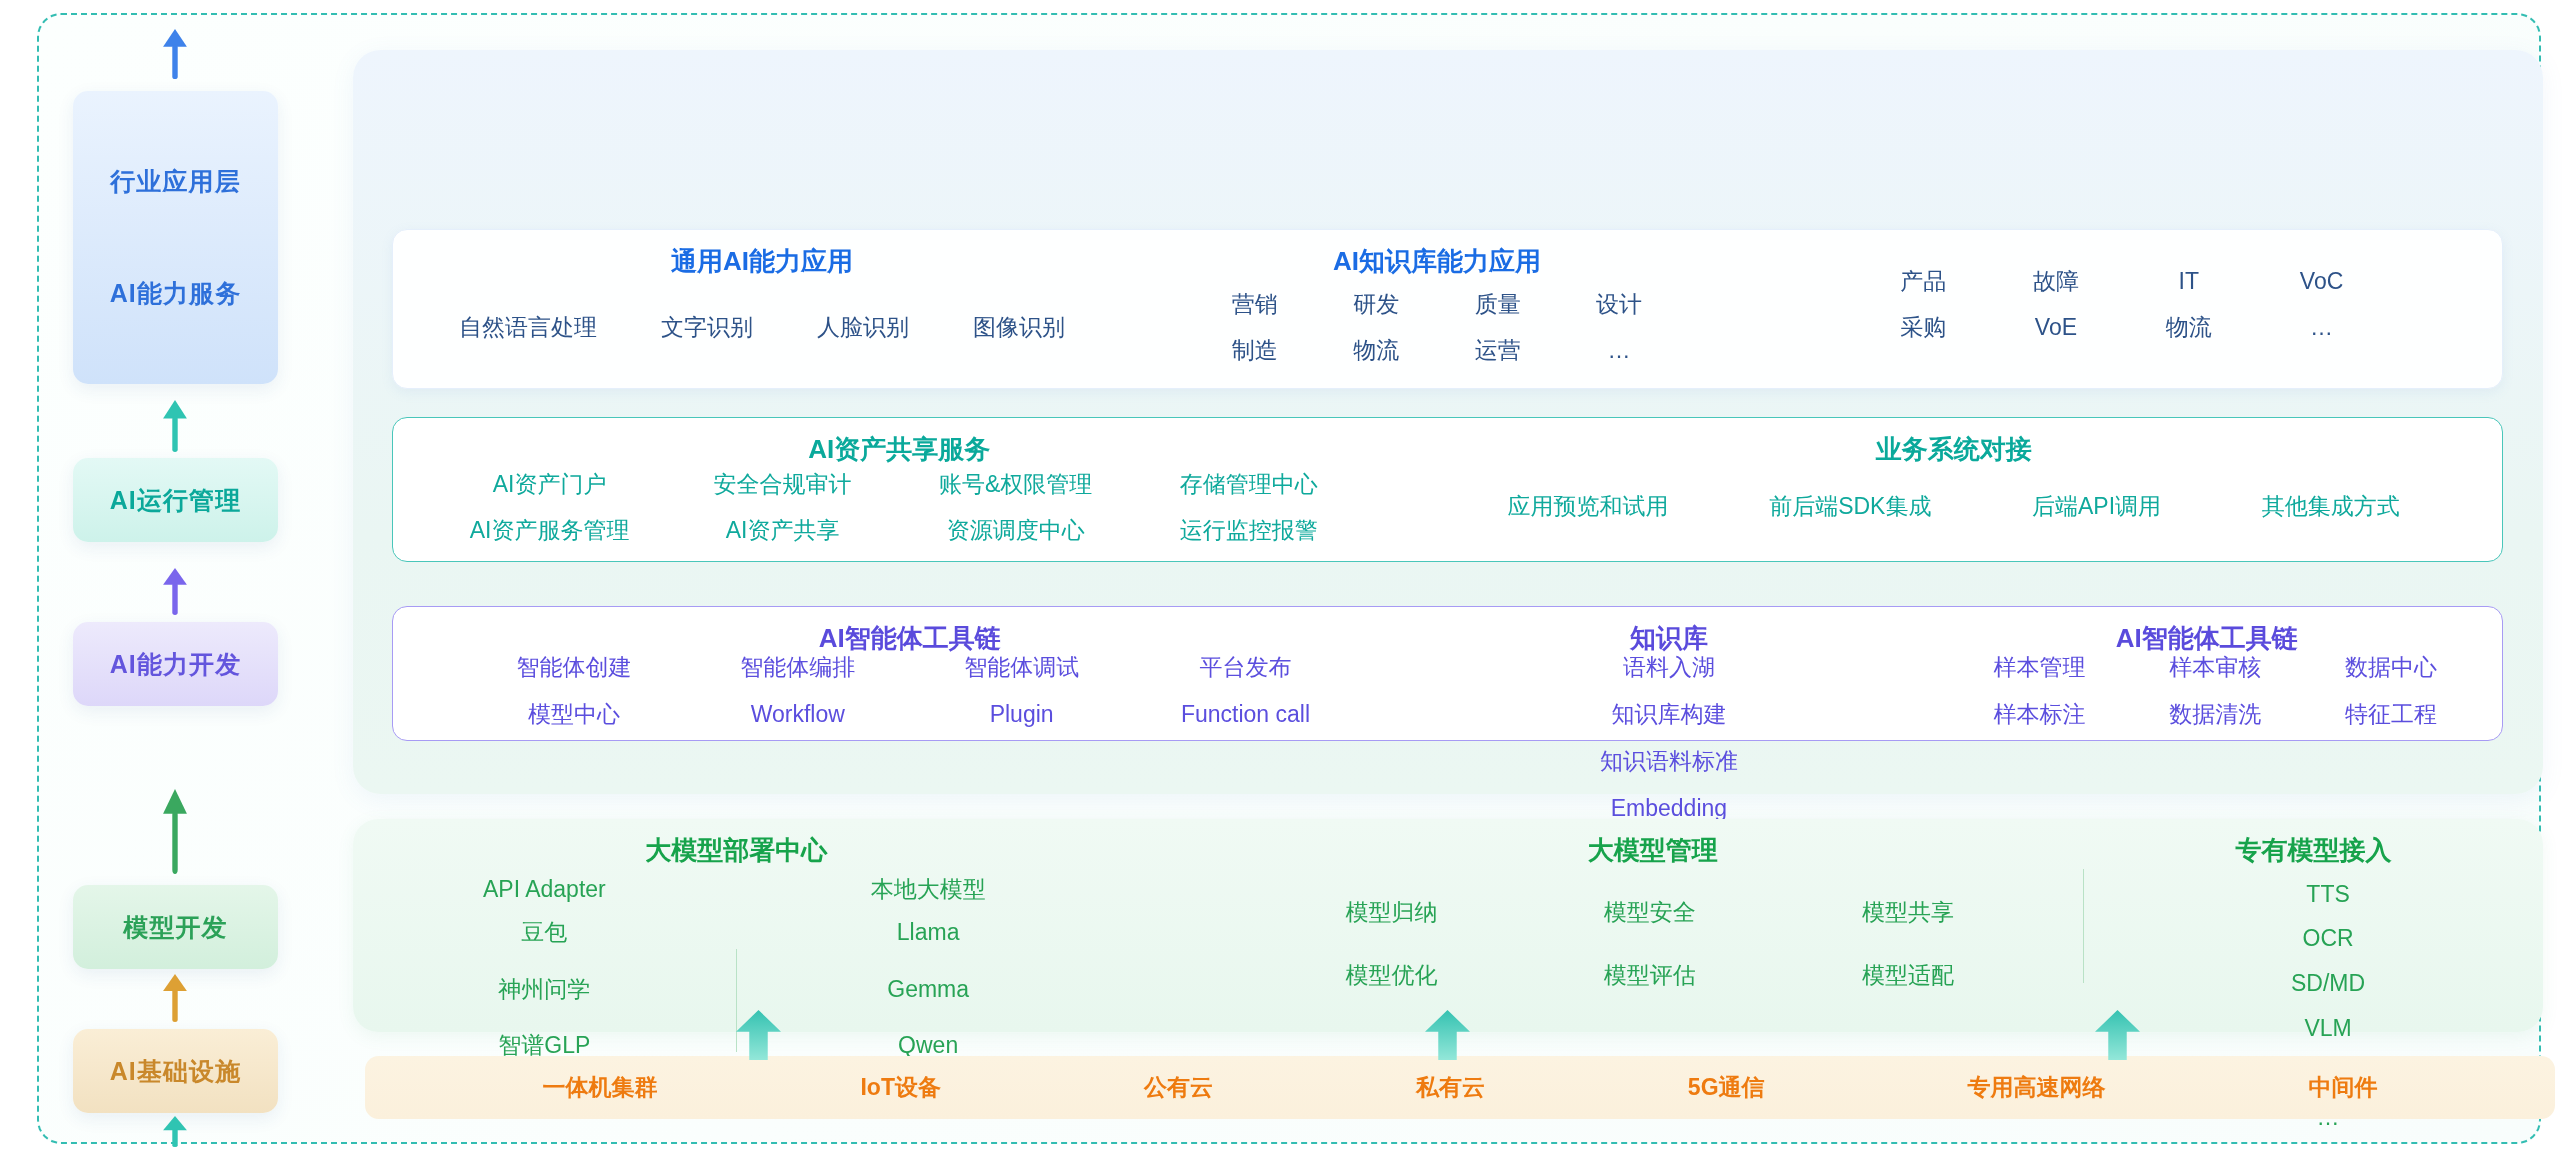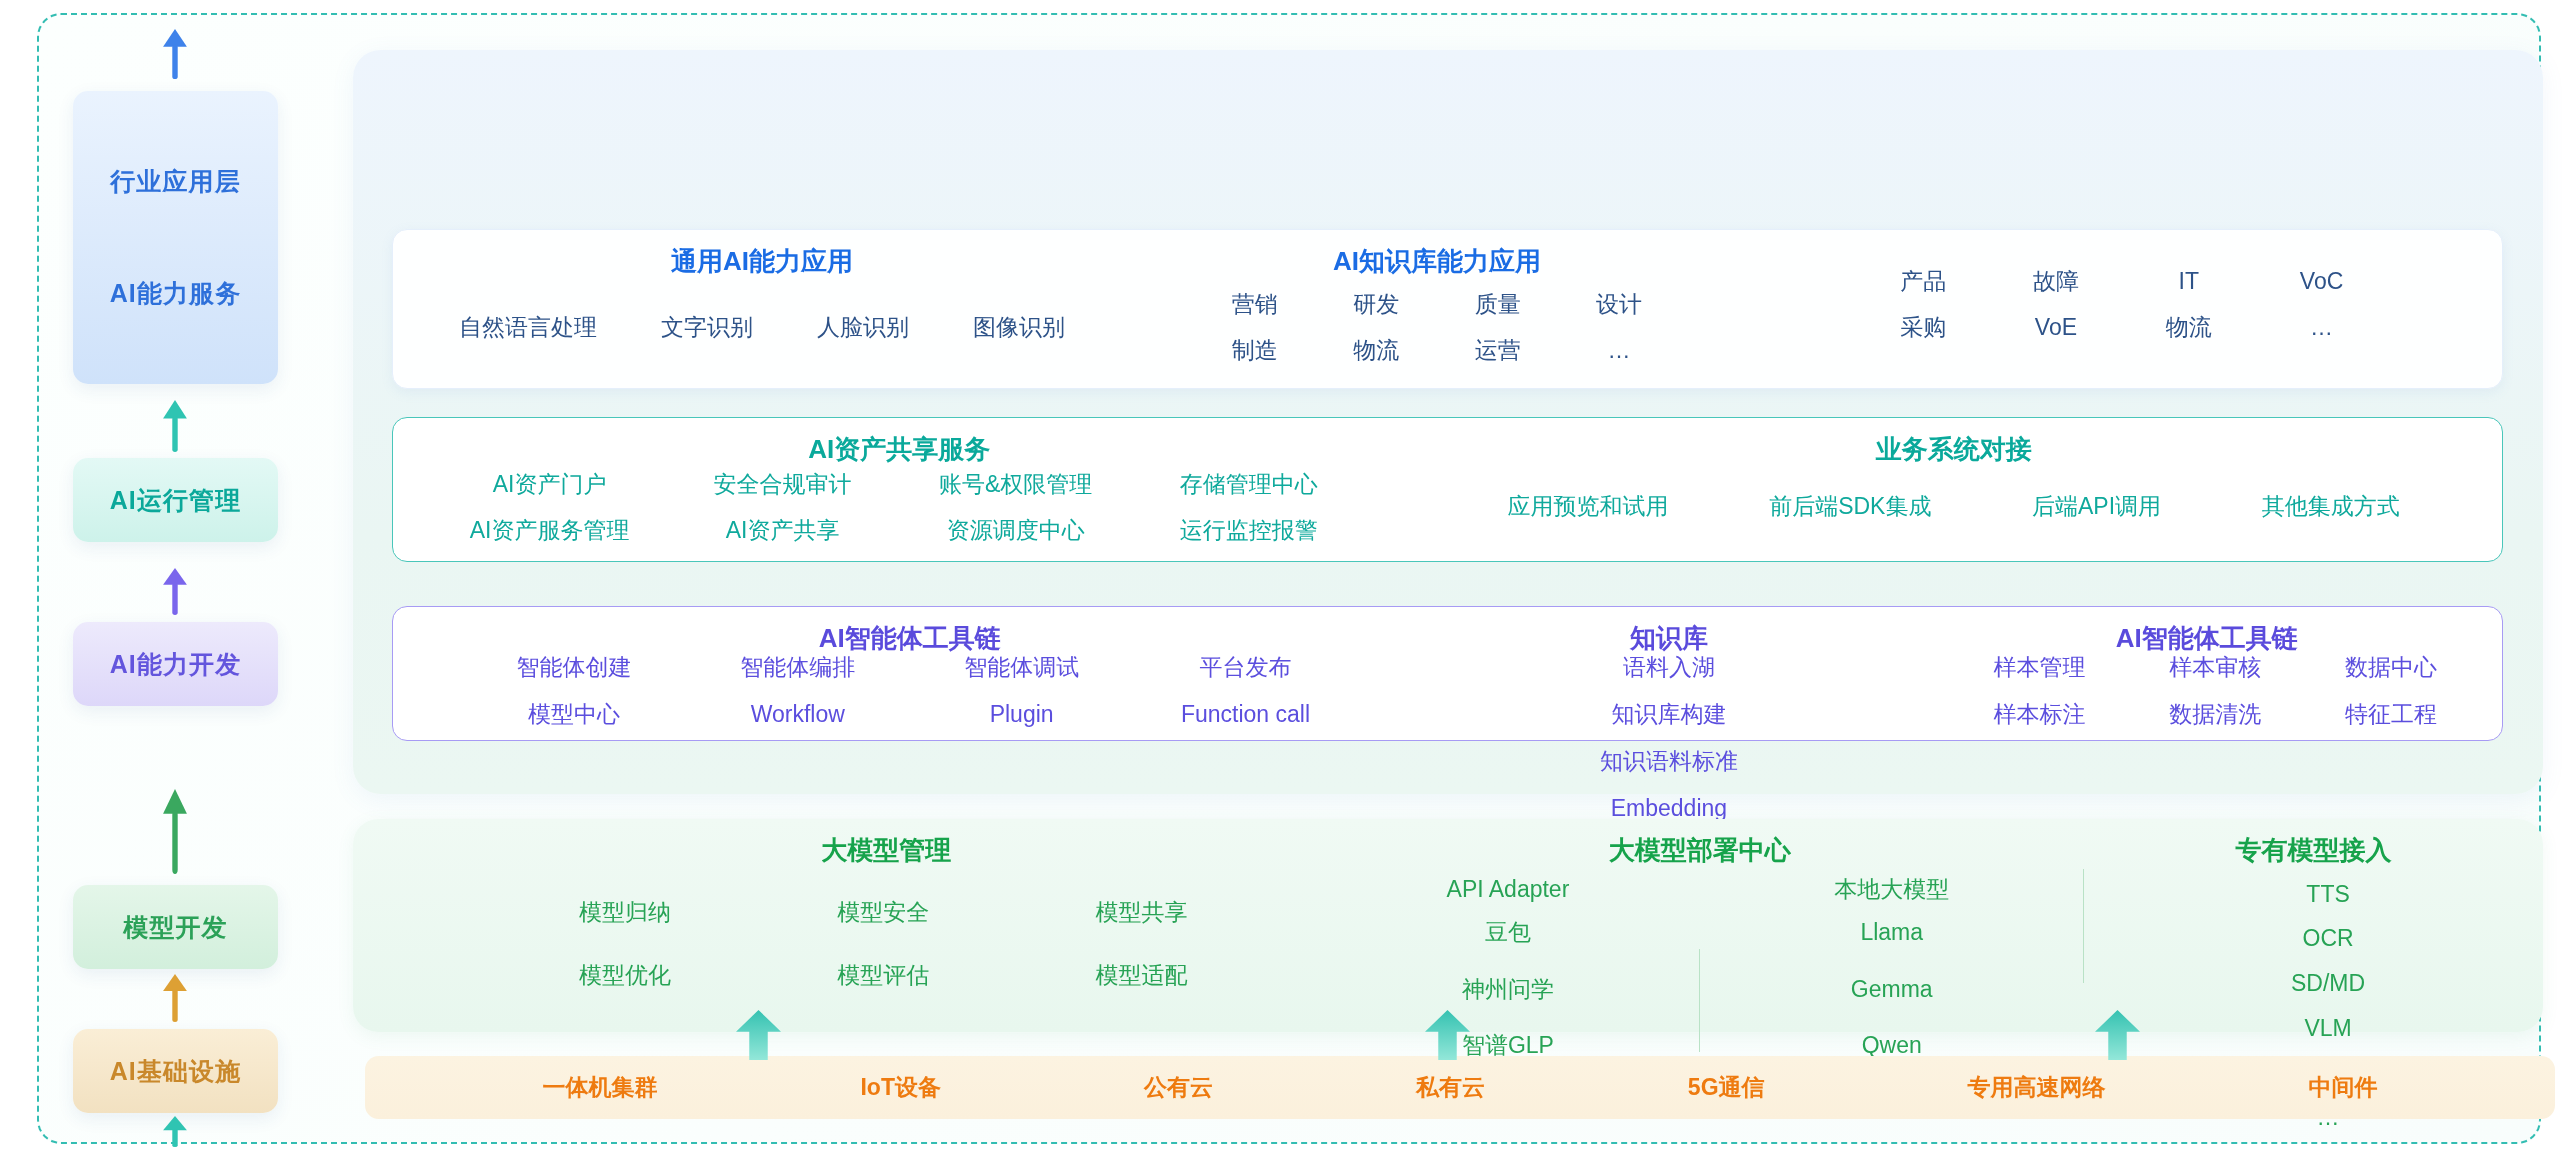--- a/index.html
+++ b/index.html
@@ -240,31 +240,20 @@
           <span class="item t-purple">数据中心</span>
           <span class="item t-purple">样本标注</span>
           <span class="item t-purple">数据清洗</span>
           <span class="item t-purple">特征工程</span>
         </div>
       </div>
     </div>
   </div>
 
   <div id="model">
-    <div class="col model-sec" style="flex:0 0 44%">
-      <div class="sec-hdr h-green" style="margin-left:103px;">大模型管理</div>
-      <div class="grid g3" id="manage-grid">
-        <span class="item t-green">模型归纳</span>
-        <span class="item t-green">模型安全</span>
-        <span class="item t-green">模型共享</span>
-        <span class="item t-green">模型优化</span>
-        <span class="item t-green">模型评估</span>
-        <span class="item t-green">模型适配</span>
-      </div>
-    </div>
     <div class="col model-sec" style="flex:0 0 35%">
       <div class="sec-hdr h-green">大模型部署中心</div>
       <div class="deploy-body">
         <div class="deploy-sub">
           <div class="sub-label">API Adapter</div>
           <div class="grid g2">
             <span class="item t-green">豆包</span>
             <span class="item t-green">神州问学</span>
             <span class="item t-green">智谱GLP</span>
             <span class="item t-green">文心一言</span>
@@ -275,20 +264,31 @@
           <div class="sub-label">本地大模型</div>
           <div class="grid g2">
             <span class="item t-green">Llama</span>
             <span class="item t-green">Gemma</span>
             <span class="item t-green">Qwen</span>
             <span class="item t-green">DeepSeek</span>
           </div>
         </div>
       </div>
     </div>
+    <div class="col model-sec" style="flex:0 0 44%">
+      <div class="sec-hdr h-green" style="margin-left:103px;">大模型管理</div>
+      <div class="grid g3" id="manage-grid">
+        <span class="item t-green">模型归纳</span>
+        <span class="item t-green">模型安全</span>
+        <span class="item t-green">模型共享</span>
+        <span class="item t-green">模型优化</span>
+        <span class="item t-green">模型评估</span>
+        <span class="item t-green">模型适配</span>
+      </div>
+    </div>
     <div class="vdiv" style="height:114px;"></div>
     <div class="col model-sec" style="flex:1">
       <div class="sec-hdr h-green">专有模型接入</div>
       <div class="grid g2" id="private-grid">
         <span class="item t-green">TTS</span>
         <span class="item t-green">OCR</span>
         <span class="item t-green">SD/MD</span>
         <span class="item t-green">VLM</span>
         <span class="item t-green">…</span>
         <span class="item t-green">…</span>

